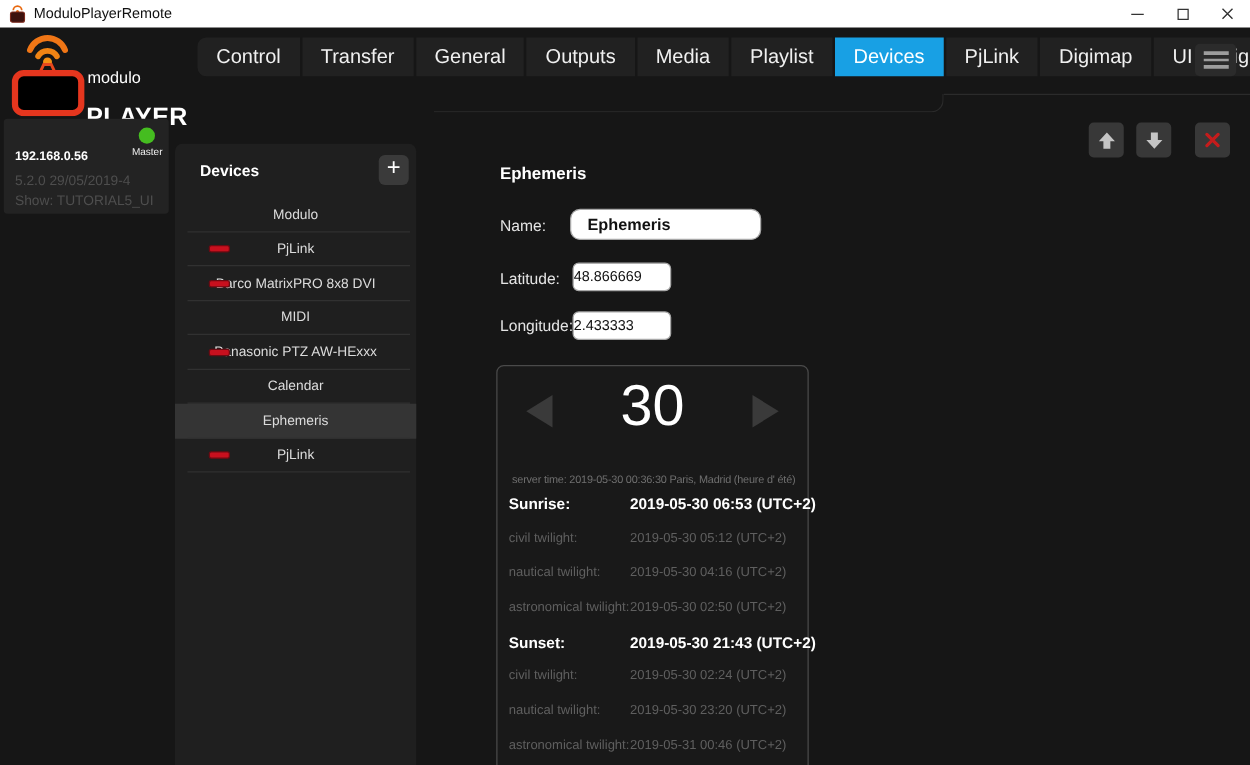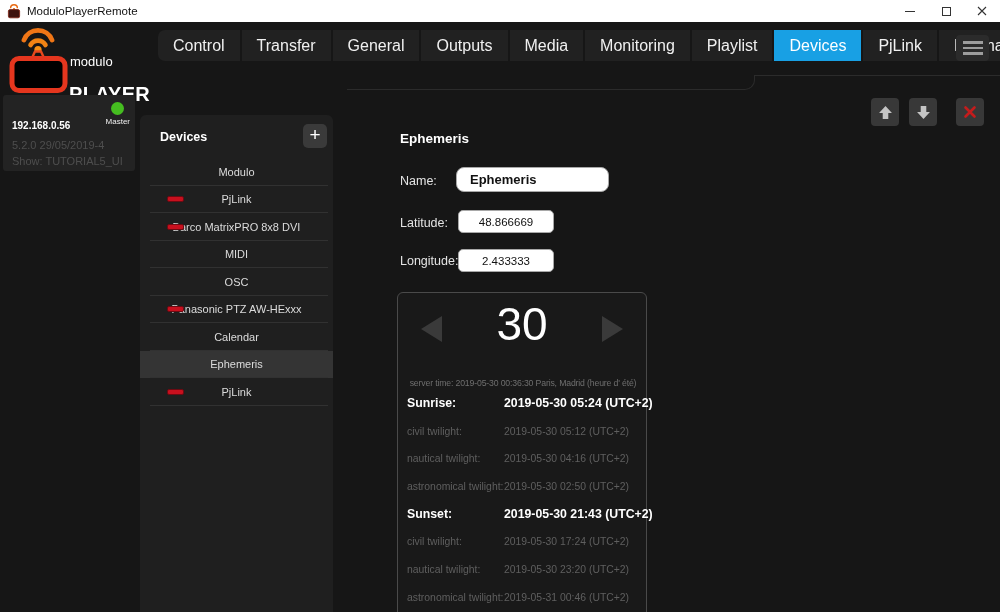--- a/index.html
+++ b/index.html
@@ -57,22 +57,22 @@
   .indicator { position:absolute; left:27px; width:17px; height:6px; background:#c8101e; border:1px solid #6d0a12; border-radius:2px; }
 
   
   .detail-title { position:absolute; left:400px; top:131px; font-size:13.5px; font-weight:bold; color:#fff; }
   .fld-label { position:absolute; font-size:12.5px; color:#e4e4e4; }
   .name-label { left:400px; top:174px; }
   .lat-label  { left:400px; top:216px; }
   .lon-label  { left:400px; top:254px; }
   .name-input { position:absolute; left:456px; top:167px; width:153px; height:25px; background:#fff; border:1px solid #a8a8a8;
                 border-radius:8px; font-family:"Liberation Sans",sans-serif; font-size:13px; font-weight:bold; color:#111; padding-left:13px; }
-  .small-input { position:absolute; width:96px; height:23px; background:#fff; border:1px solid #a8a8a8; border-radius:5px;
-                 font-family:"Liberation Sans",sans-serif; font-size:11.5px; color:#111; text-align:center; }
+  .small-input { position:absolute; width:79px; height:23px; background:#fff; border:1px solid #a8a8a8; border-radius:5px;
+                 font-family:"Liberation Sans",sans-serif; font-size:11.5px; color:#111; text-align:left; }
   .lat-input { left:458px; top:210px; }
   .lon-input { left:458px; top:249px; }
 
   
   .calendar { position:absolute; left:397px; top:292px; width:250px; height:330px; background:#191919;
               border:1px solid #4a4a4a; border-radius:6px; }
   .cal-prev { position:absolute; left:23px; top:23px; width:0; height:0;
               border-top:13px solid transparent; border-bottom:13px solid transparent; border-right:21px solid #3a3a3a; }
   .cal-next { position:absolute; right:23px; top:23px; width:0; height:0;
               border-top:13px solid transparent; border-bottom:13px solid transparent; border-left:21px solid #3a3a3a; }
@@ -132,21 +132,20 @@
     <span class="logo-line1">modulo</span>
     <span class="logo-line2">PLAYER</span>
   </div>
 
   <div class="navtabs">
       <div class="tab">Control</div>
       <div class="tab">Transfer</div>
       <div class="tab">General</div>
       <div class="tab">Outputs</div>
       <div class="tab">Media</div>
-      <div class="tab">Monitoring</div>
       <div class="tab">Playlist</div>
       <div class="tab active">Devices</div>
       <div class="tab">PjLink</div>
       <div class="tab">Digimap</div>
       <div class="tab">UI Designer</div>
     </div>
 
   <div class="hamburger">
     <div class="bar"></div>
     <div class="bar"></div>
@@ -174,23 +173,20 @@
         <div class="device-row">
           <span class="indicator"></span>
           <span class="device-label">PjLink</span>
         </div>
         <div class="device-row">
           <span class="indicator"></span>
           <span class="device-label">Barco MatrixPRO 8x8 DVI</span>
         </div>
         <div class="device-row">
           <span class="device-label">MIDI</span>
-        </div>
-        <div class="device-row">
-          <span class="device-label">OSC</span>
         </div>
         <div class="device-row">
           <span class="indicator"></span>
           <span class="device-label">Panasonic PTZ AW-HExxx</span>
         </div>
         <div class="device-row">
           <span class="device-label">Calendar</span>
         </div>
         <div class="device-row selected">
           <span class="device-label">Ephemeris</span>
@@ -211,41 +207,41 @@
   <input class="small-input lon-input" value="2.433333" style="">
 
   <div class="calendar">
     <div class="cal-prev"></div>
     <div class="cal-day">30</div>
     <div class="cal-next"></div>
     <div class="cal-server">server time: 2019-05-30 00:36:30 Paris, Madrid (heure d' été)</div>
     <div class="sun-times">
         <div class="cal-row em">
           <span class="cal-label">Sunrise:</span>
-          <span class="cal-value">2019-05-30 05:24 (UTC+2)</span>
+          <span class="cal-value">2019-05-30 06:53 (UTC+2)</span>
         </div>
         <div class="cal-row">
           <span class="cal-label">civil twilight:</span>
           <span class="cal-value">2019-05-30 05:12 (UTC+2)</span>
         </div>
         <div class="cal-row">
           <span class="cal-label">nautical twilight:</span>
           <span class="cal-value">2019-05-30 04:16 (UTC+2)</span>
         </div>
         <div class="cal-row">
           <span class="cal-label">astronomical twilight:</span>
           <span class="cal-value">2019-05-30 02:50 (UTC+2)</span>
         </div>
         <div class="cal-row em">
           <span class="cal-label">Sunset:</span>
           <span class="cal-value">2019-05-30 21:43 (UTC+2)</span>
         </div>
         <div class="cal-row">
           <span class="cal-label">civil twilight:</span>
-          <span class="cal-value">2019-05-30 17:24 (UTC+2)</span>
+          <span class="cal-value">2019-05-30 02:24 (UTC+2)</span>
         </div>
         <div class="cal-row">
           <span class="cal-label">nautical twilight:</span>
           <span class="cal-value">2019-05-30 23:20 (UTC+2)</span>
         </div>
         <div class="cal-row">
           <span class="cal-label">astronomical twilight:</span>
           <span class="cal-value">2019-05-31 00:46 (UTC+2)</span>
         </div>
       </div>

